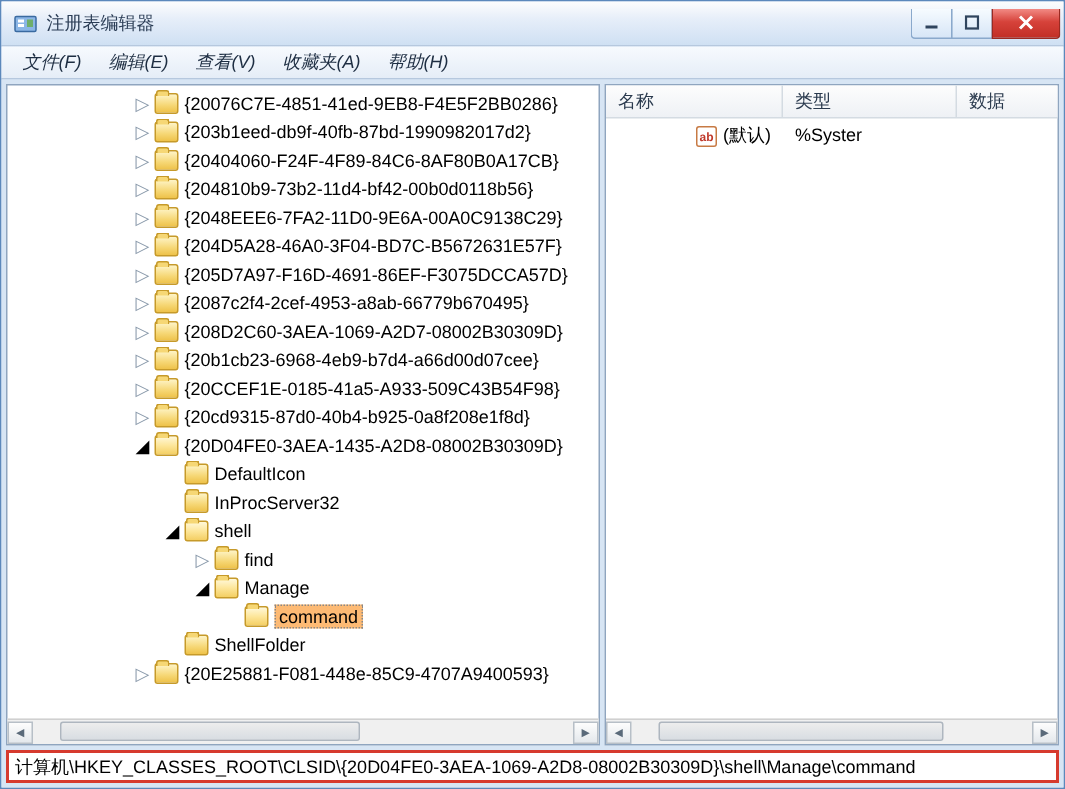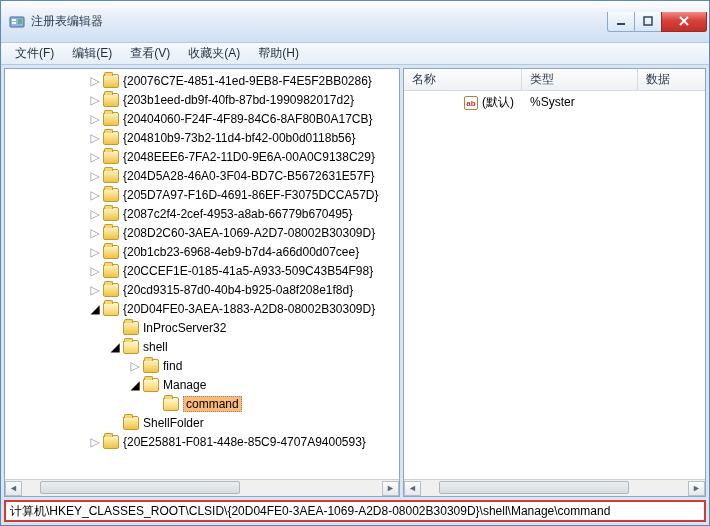--- a/index.html
+++ b/index.html
@@ -14,21 +14,21 @@
   }
 
   
   .window {
     width: 710px; height: 526px;
     background: linear-gradient(#d8e8fa, #c8dceb);
     border: 1px solid #5c88bb;
     display: flex; flex-direction: column;
   }
   .titlebar {
-    height: 42px;
+    height: 30px;
     background: linear-gradient(#fdfdfd, #e6eef9 40%, #cfe0f3);
     display: flex; align-items: center;
     padding: 0 0 0 8px;
     border-bottom: 1px solid #b6c8de;
   }
   .titlebar .app-icon {
     width: 16px; height: 16px;
     margin-right: 6px;
     display: flex; align-items: center; justify-content: center;
   }
@@ -59,20 +59,21 @@
   }
 
   
   .menubar {
     height: 22px;
     background: linear-gradient(#f7fafe, #e5edf7);
     border-bottom: 1px solid #b6c8de;
     display: flex; align-items: center;
     padding: 0 6px;
     gap: 2px;
+    font-style: italic;
   }
   .menu-item {
     padding: 2px 8px;
     color: #1d2d42;
   }
 
   
   .client {
     flex: 1;
     display: flex; flex-direction: column;
@@ -327,21 +328,27 @@
               <div class="node">
                 <span class="indent" style="width: 80px;"></span>
                 <span class="expander" style="color: rgb(138, 154, 171);">▷</span>
                 <span class="folder"></span>
                 <span class="label">{20cd9315-87d0-40b4-b925-0a8f208e1f8d}</span>
               </div>
               <div class="node">
                 <span class="indent" style="width: 80px;"></span>
                 <span class="expander" style="color: rgb(0, 0, 0);">◢</span>
                 <span class="folder open"></span>
-                <span class="label">{20D04FE0-3AEA-1883-A2D8-08002B30309D}</span>
+                <span class="label">{20D04FE0-3AEA-1435-A2D8-08002B30309D}</span>
+              </div>
+              <div class="node">
+                <span class="indent" style="width: 100px;"></span>
+                <span class="expander" style="color: rgb(138, 154, 171);"></span>
+                <span class="folder"></span>
+                <span class="label">DefaultIcon</span>
               </div>
               <div class="node">
                 <span class="indent" style="width: 100px;"></span>
                 <span class="expander" style="color: rgb(138, 154, 171);"></span>
                 <span class="folder"></span>
                 <span class="label">InProcServer32</span>
               </div>
               <div class="node">
                 <span class="indent" style="width: 100px;"></span>
                 <span class="expander" style="color: rgb(0, 0, 0);">◢</span>

